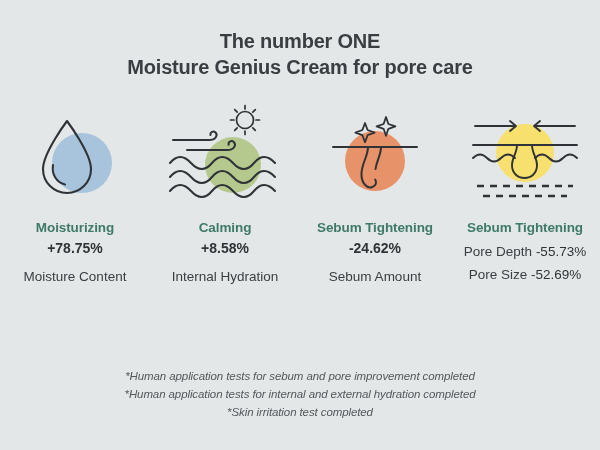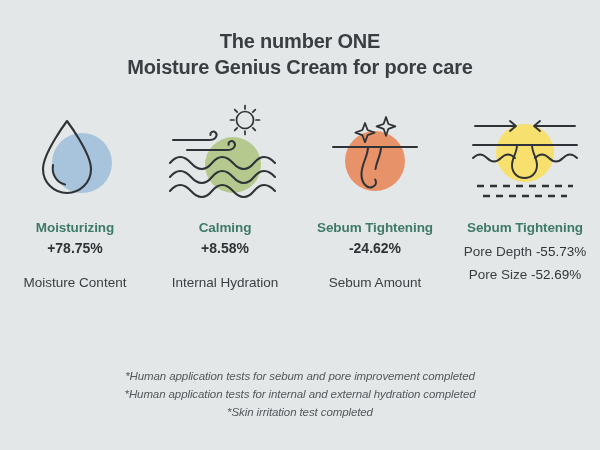--- a/index.html
+++ b/index.html
@@ -74,21 +74,21 @@
 
   .stat-main {
     margin-top: 5px;
     font-size: 14px;
     font-weight: bold;
     color: #2f3337;
     white-space: nowrap;
   }
 
   .stat-sub {
-    margin-top: 19px;
+    margin-top: 13px;
     font-size: 13.5px;
     font-weight: normal;
     color: #3a3e42;
     white-space: nowrap;
   }
 
   
   .stat-row {
     margin-top: 9px;
     font-size: 13.5px;

